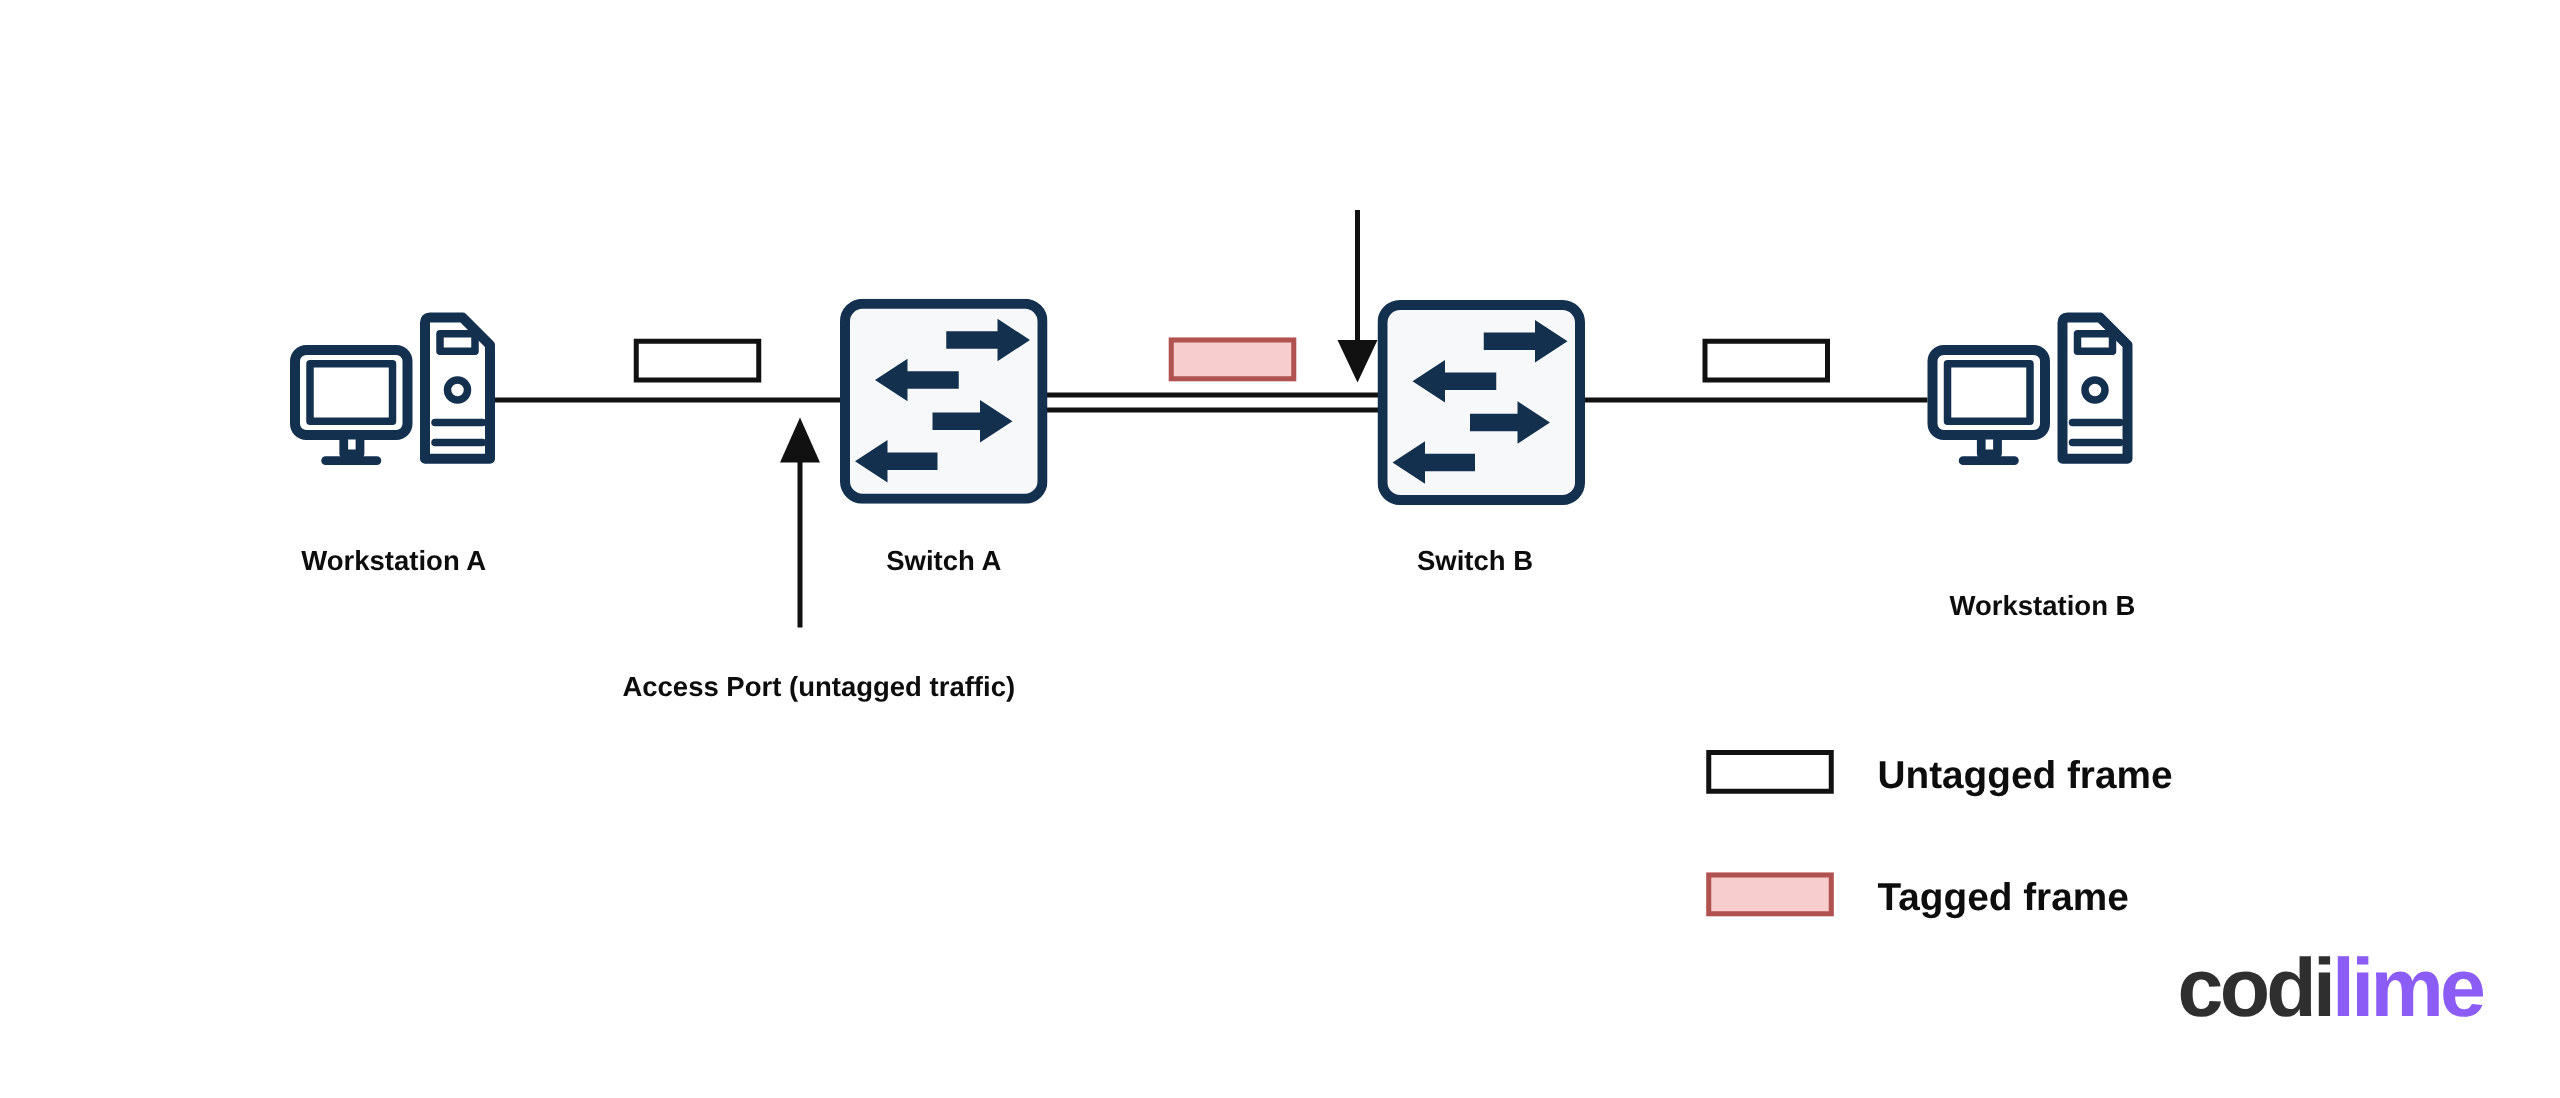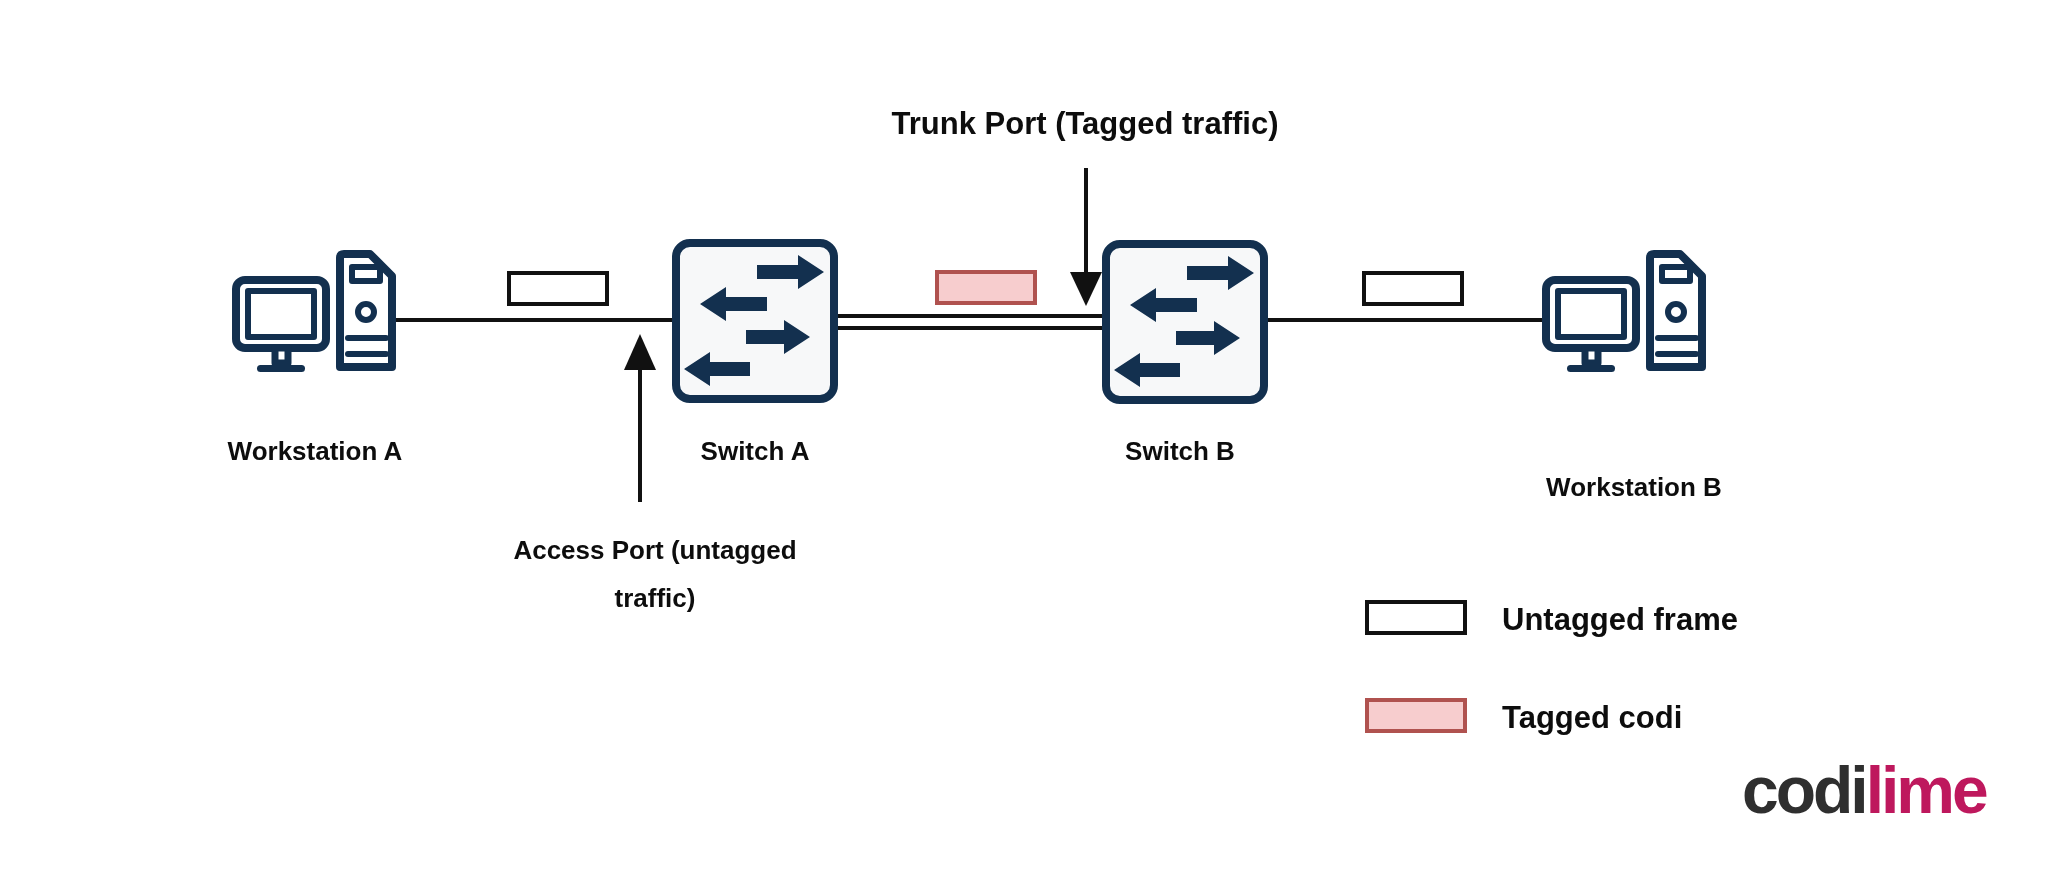--- a/index.html
+++ b/index.html
@@ -3,38 +3,38 @@
 <meta charset="utf-8">
 <style>
   html,body{margin:0;padding:0;background:#ffffff;}
   .canvas{
     position:relative;width:2048px;height:878px;background:#ffffff;
     font-family:"Liberation Sans",sans-serif;overflow:hidden;
   }
   .abs{position:absolute;}
   .hline{position:absolute;height:4px;background:#111111;}
   .label{
-    position:absolute;font-weight:700;color:#0d0d0d;font-size:26px;
+    position:absolute;font-weight:700;color:#0d0d0d;font-size:22px;
     text-align:center;white-space:nowrap;
   }
   .label.wrap{white-space:normal;line-height:48px;}
   .annot{font-size:31px;}
   .frame{
     position:absolute;width:94px;height:27px;border:4px solid #111111;background:#ffffff;
   }
   .frame.tagged{background:#f7cdce;border-color:#b0524f;}
   .legend-label{
     position:absolute;font-weight:700;color:#0d0d0d;font-size:31px;white-space:nowrap;text-align:right;
   }
   .logo{
     position:absolute;left:1742px;top:752px;font-weight:700;font-size:66px;
     letter-spacing:-3px;white-space:nowrap;
   }
   .logo .dark{color:#2f2f2f;margin-top:21px;}
-  .logo .lime{color:#be185d;}
+  .logo .lime{color:#8b5cf6;}
   svg{display:block;}
 </style>
 </head>
 <body>
 
 <div class="canvas">
 
   <svg width="0" height="0" style="position:absolute" aria-hidden="true">
     <defs>
       <symbol id="sym-workstation" viewBox="0 0 170 130">
@@ -88,32 +88,31 @@
 
   <svg class="abs" style="left:1066px;top:168px;" width="40" height="140">
     <line x1="20" y1="0" x2="20" y2="106" stroke="#111111" stroke-width="4"></line>
     <polygon points="20,138 4,104 36,104" fill="#111111"></polygon>
   </svg>
   <svg class="abs" style="left:620px;top:330px;" width="40" height="174">
     <polygon points="20,4 4,40 36,40" fill="#111111"></polygon>
     <line x1="20" y1="36" x2="20" y2="172" stroke="#111111" stroke-width="4"></line>
   </svg>
 
-  <div class="label annot" style="left:835px;top:106px;width:500px;">Trunk Port (Tagged traffic)</div>
   <div class="label wrap" style="left:470px;top:526px;width:370px;">Access Port (untagged traffic)</div>
 
   <div class="label" style="left:165px;top:436px;width:300px;">Workstation A</div>
   <div class="label" style="left:605px;top:436px;width:300px;">Switch A</div>
   <div class="label" style="left:1030px;top:436px;width:300px;">Switch B</div>
   <div class="label" style="left:1484px;top:436px;width:300px;margin-top:36px;">Workstation B</div>
 
   <div>
     <div class="frame" style="left:1365px;top:600px;width:94px;height:27px;"></div>
     <div class="legend-label" style="left:1502px;top:602px;">Untagged frame</div>
     <div class="frame tagged" style="left:1365px;top:698px;width:94px;height:27px;"></div>
-    <div class="legend-label" style="left:1502px;top:700px;">Tagged codi</div>
+    <div class="legend-label" style="left:1502px;top:700px;">Tagged frame</div>
   </div>
 
   <div class="logo">
     <span class="dark">codi</span><span class="lime">lime</span>
   </div>
 
 </div>
 
 </body></html>

